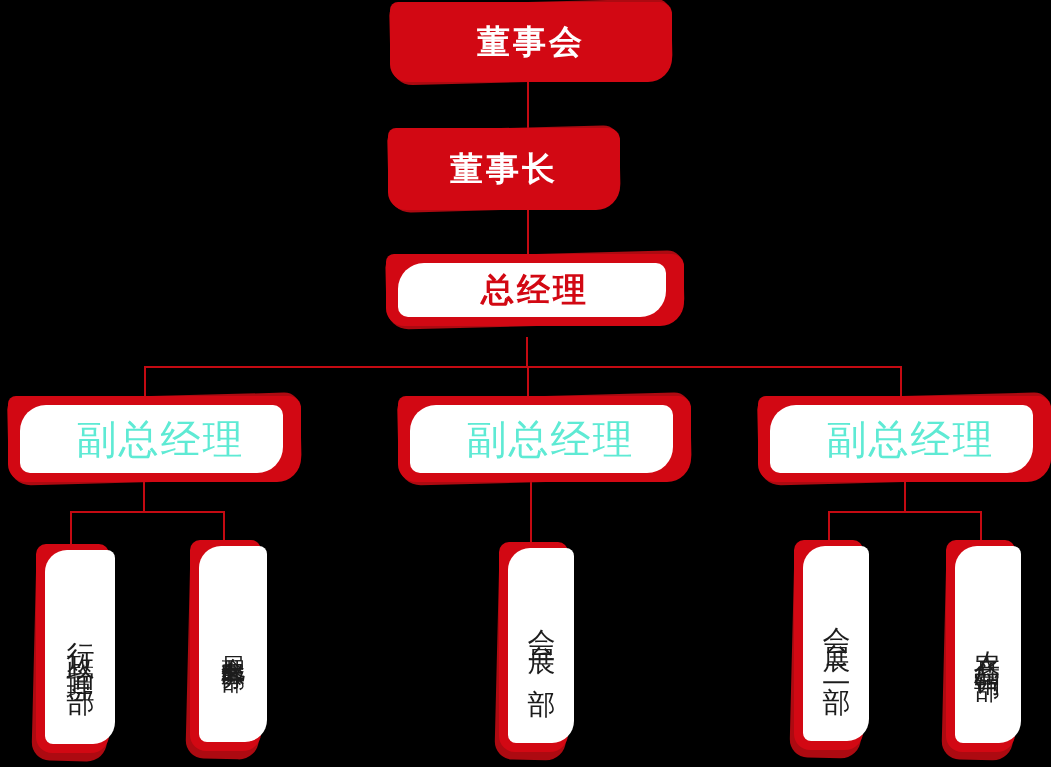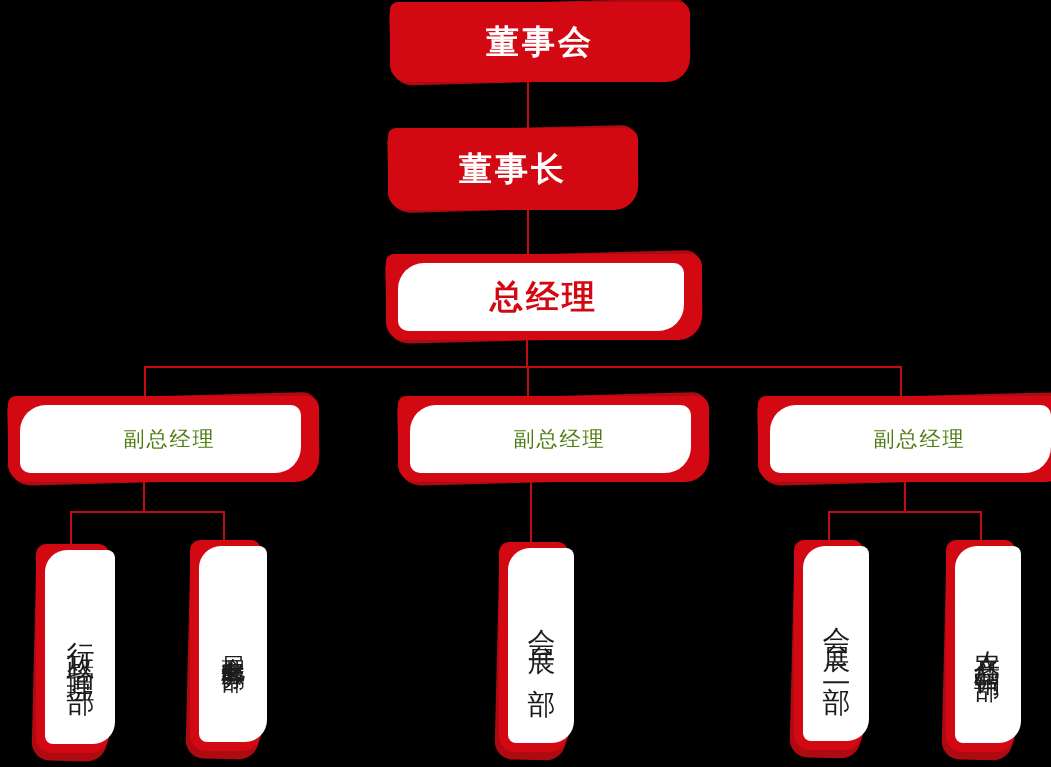--- a/index.html
+++ b/index.html
@@ -5,39 +5,39 @@
   html,body{margin:0;padding:0;background:#000;}
   .canvas{
     position:relative;width:1051px;height:767px;background:#000;overflow:hidden;
     font-family:"DejaVu Sans","Liberation Sans",sans-serif;
   }
   
   .line{position:absolute;background:#c40a12;}
   .line.v{width:2px;}
   .line.h{height:2px;}
   
-  .node{position:absolute;padding-left:18px;}
+  .node{position:absolute;}
   .node .back{
     position:absolute;inset:0;background:#ad0a11;
     border-radius:10px 16px 24px 22px;transform:rotate(-1.5deg);
   }
   .node .front{
     position:absolute;inset:0;background:#d20813;
     border-radius:8px 12px 24px 18px;
   }
   .node .inner{
     position:absolute;left:12px;top:9px;right:18px;bottom:9px;
     background:#ffffff;border-radius:26px 10px 26px 10px;
   }
   .node .label{
     position:absolute;inset:0;display:flex;align-items:center;justify-content:center;
     font-size:33px;font-weight:bold;letter-spacing:3px;color:#fff;
   }
   .node .label.red{color:#d20813;}
-  .node .label.dark{color:#4d7c0f;font-weight:500;font-size:21px;letter-spacing:2px;margin-left:12px;}
+  .node .label.dark{color:#5eead4;font-weight:500;font-size:40px;letter-spacing:2px;margin-left:12px;}
   
   .vnode{position:absolute;}
   .vnode .back{
     position:absolute;left:0;top:3px;right:7px;bottom:0;background:#ad0a11;
     border-radius:12px 10px 20px 18px;transform:rotate(1.4deg);
   }
   .vnode .front{
     position:absolute;left:2px;top:0;right:7px;bottom:8px;background:#d20813;
     border-radius:10px 10px 18px 16px;
   }
@@ -86,21 +86,21 @@
     <div class="front"></div>
     <div class="label">董事会</div>
   </div>
 
   <div class="node" style="left:388px;top:128px;width:232px;height:82px">
     <div class="back"></div>
     <div class="front"></div>
     <div class="label">董事长</div>
   </div>
 
-  <div class="node" style="left:386px;top:254px;width:298px;height:86px">
+  <div class="node" style="left:386px;top:254px;width:298px;height:72px">
     <div class="back"></div>
     <div class="front"></div>
     <div class="inner"></div>
     <div class="label red">总经理</div>
   </div>
 
   <div class="node" style="left:8px;top:396px;width:293px;height:86px">
     <div class="back"></div>
     <div class="front"></div>
     <div class="inner"></div>

